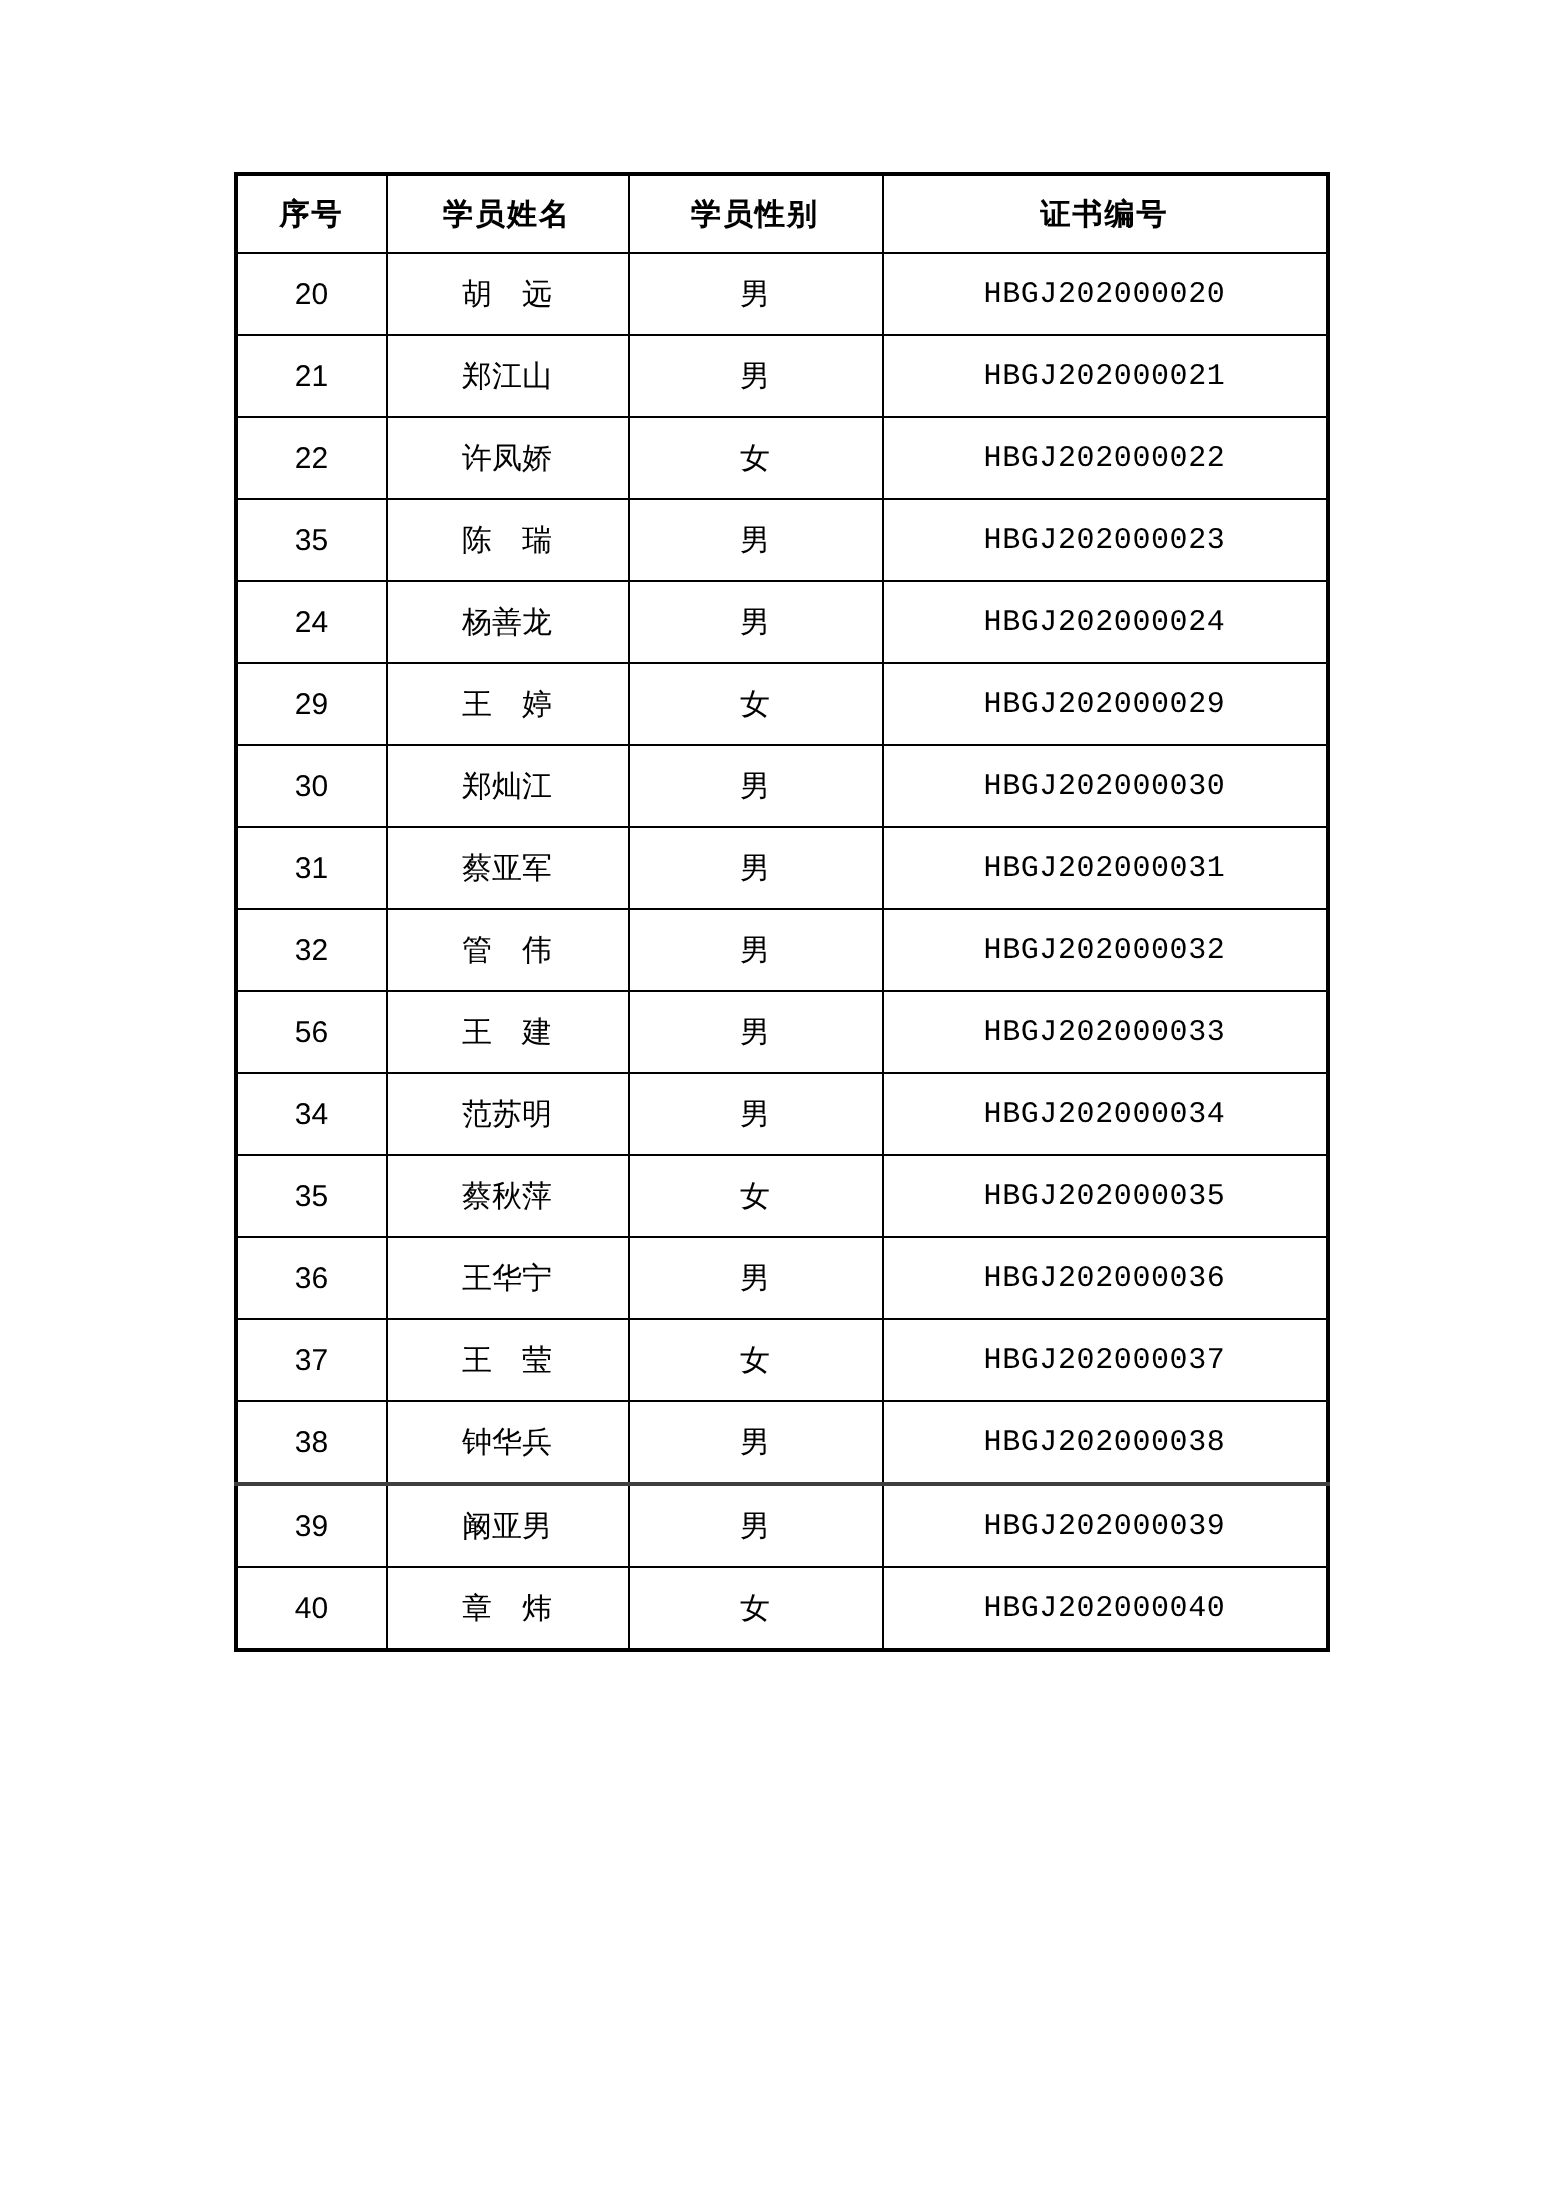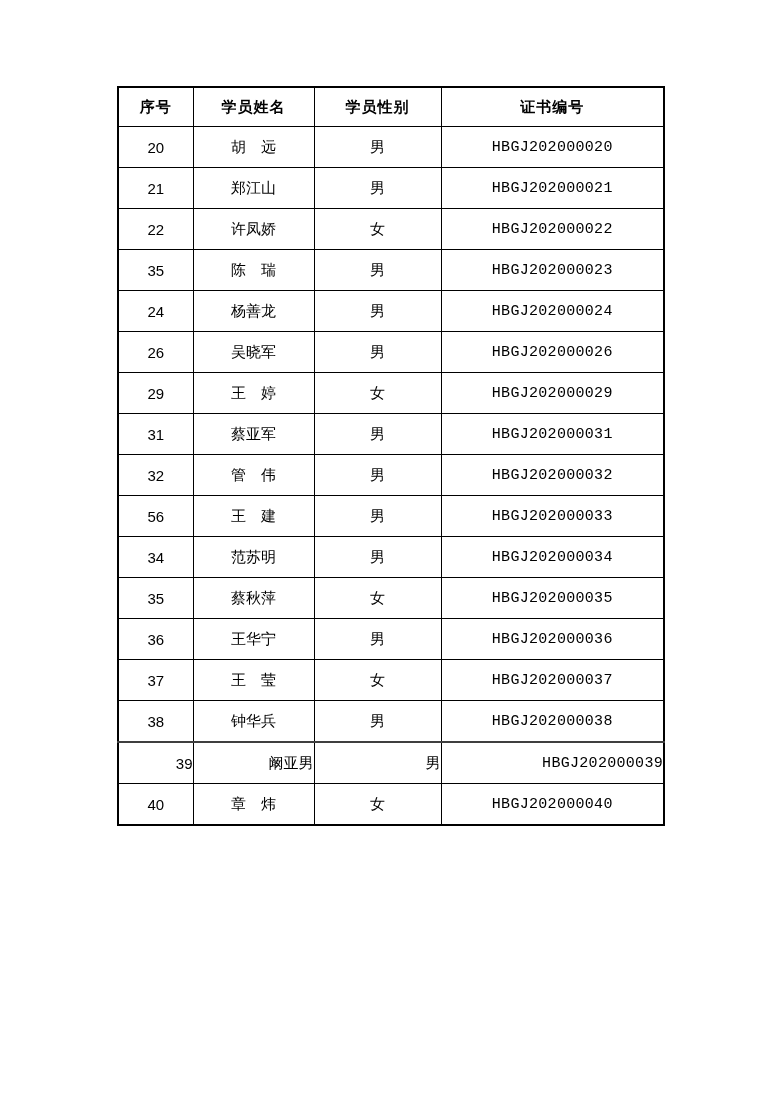--- a/index.html
+++ b/index.html
@@ -61,21 +61,20 @@
     font-family: "Liberation Serif", "DejaVu Serif", serif;
     font-size: 15px;
   }
   td.col-cert {
     font-family: Liberation Mono, monospace;
     font-size: 15px;
     letter-spacing: 0.3px;
   }
   tr.page-break td {
     border-top: 2.5px solid #3f3f3f;
-    text-align: right;
   }
 </style>
 </head>
 <body>
 
 <div class="page">
   <table class="doc-table">
     <colgroup>
       <col style="width:75px">
       <col style="width:121px">
@@ -115,30 +114,30 @@
           <td class="col-gender">男</td>
           <td class="col-cert">HBGJ202000023</td>
         </tr>
         <tr>
           <td class="col-index">24</td>
           <td class="col-name">杨善龙</td>
           <td class="col-gender">男</td>
           <td class="col-cert">HBGJ202000024</td>
         </tr>
         <tr>
-          <td class="col-index">26</td>
-          <td class="col-name">吴晓军</td>
-          <td class="col-gender">男</td>
-          <td class="col-cert">HBGJ202000026</td>
-        </tr>
-        <tr>
           <td class="col-index">29</td>
           <td class="col-name">王　婷</td>
           <td class="col-gender">女</td>
           <td class="col-cert">HBGJ202000029</td>
+        </tr>
+        <tr>
+          <td class="col-index">30</td>
+          <td class="col-name">郑灿江</td>
+          <td class="col-gender">男</td>
+          <td class="col-cert">HBGJ202000030</td>
         </tr>
         <tr>
           <td class="col-index">31</td>
           <td class="col-name">蔡亚军</td>
           <td class="col-gender">男</td>
           <td class="col-cert">HBGJ202000031</td>
         </tr>
         <tr>
           <td class="col-index">32</td>
           <td class="col-name">管　伟</td>

